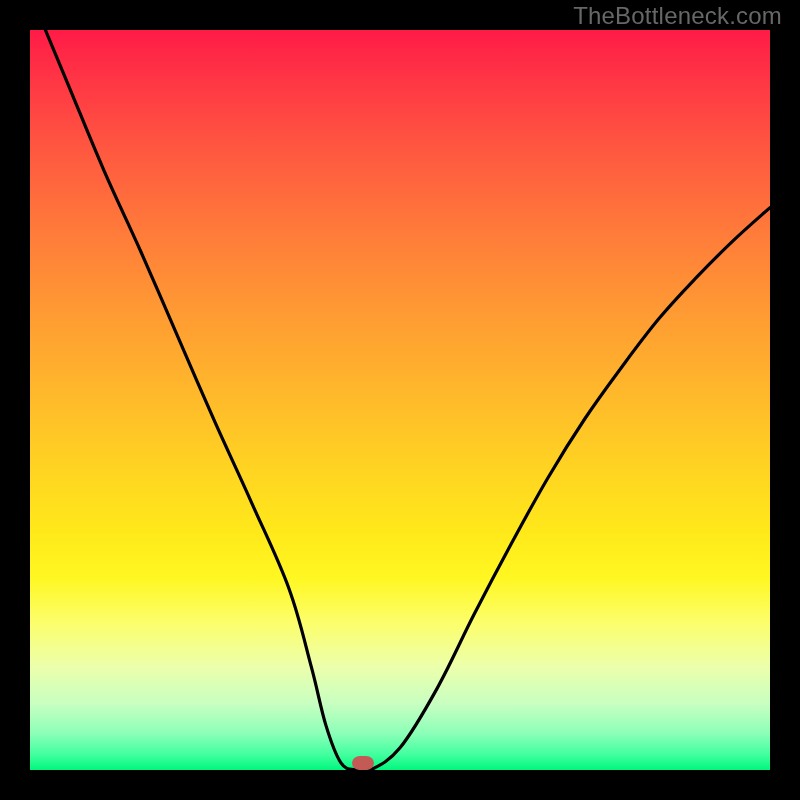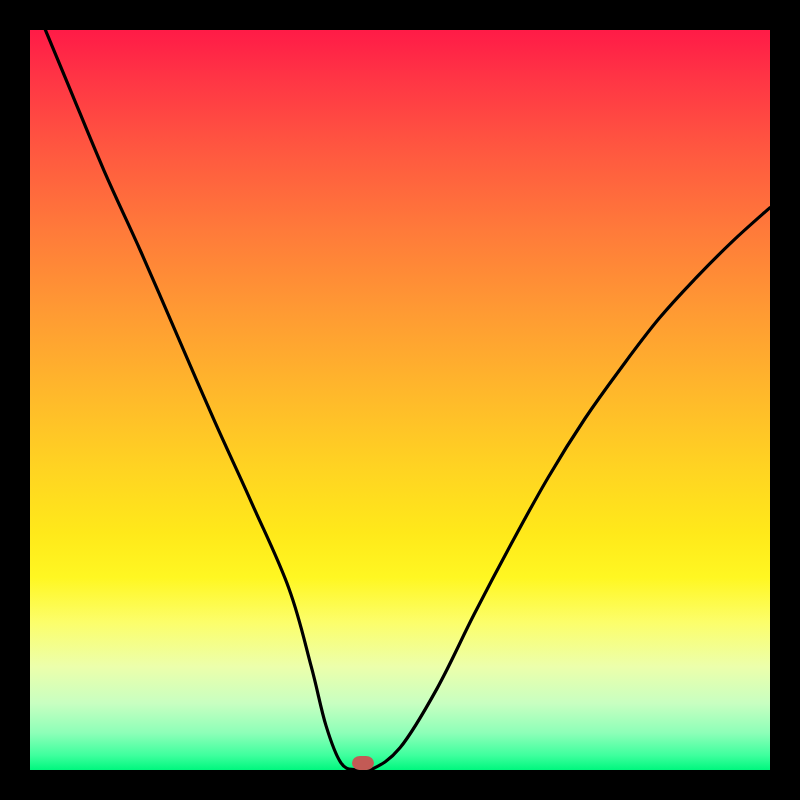--- a/index.html
+++ b/index.html
@@ -68,20 +68,21 @@
     background: #c35a55;
     border-radius: 8px / 7px;
     transform: translate(-50%, -50%);
   }
 </style>
 </head>
 <body>
 
 <div class="frame">
 
+  <div class="watermark">TheBottleneck.com</div>
 
   <div class="plot">
 
     <svg class="curve" viewBox="0 0 740 740" preserveAspectRatio="none">
       <path id="curve-path" d="M 0 -37 C 6.66 -21.01600000000001, 23.68 19.831999999999972, 37 51.799999999999955 C 50.32 83.76799999999994, 60.68 109.9639999999999, 74 140.5999999999999 C 87.32 171.2359999999999, 97.68 192.02999999999997, 111 222 C 124.32 251.97000000000003, 134.68 276.464, 148 307.1 C 161.32 337.73600000000005, 171.68 362.23, 185 392.20000000000005 C 198.32 422.1700000000001, 208.68 443.63, 222 473.6 C 235.32 503.57000000000005, 248.344 529.3960000000001, 259 558.7 C 269.656 588.004, 274.53999999999996 611.758, 281.2 636.4 C 287.86 661.0419999999999, 290.67199999999997 678.284, 296 695.6 C 301.32800000000003 712.916, 305.472 724.6080000000001, 310.8 732.6 C 316.12800000000004 740.592, 320.272 738.668, 325.6 740 C 330.92800000000005 741.332, 332.408 743.996, 340.40000000000003 740 C 348.39200000000005 736.004, 358.012 732.452, 370 717.8 C 381.988 703.1479999999999, 393.68000000000006 682.576, 407.00000000000006 658.6 C 420.32000000000005 634.624, 430.68 610.5740000000001, 444 584.6 C 457.32 558.626, 467.68 538.942, 481 514.3 C 494.32 489.65799999999996, 504.68 470.344, 518 447.7 C 531.32 425.056, 541.68 408.48, 555 388.5 C 568.32 368.52, 578.68 354.68199999999996, 592 336.7 C 605.32 318.718, 615.68 304.584, 629 288.6 C 642.32 272.61600000000004, 652.68 261.88599999999997, 666 247.89999999999998 C 679.32 233.91399999999996, 689.68 223.55399999999997, 703 210.89999999999998 C 716.32 198.24599999999998, 733.34 183.59400000000002, 740 177.60000000000002" fill="none" stroke="#000000" stroke-width="3.2" stroke-linecap="round" stroke-linejoin="round"></path>
     </svg>
 
     <div class="marker" id="marker" style="left: 333px; top: 732.6px; background: rgb(195, 90, 85);"></div>
 
   </div>

